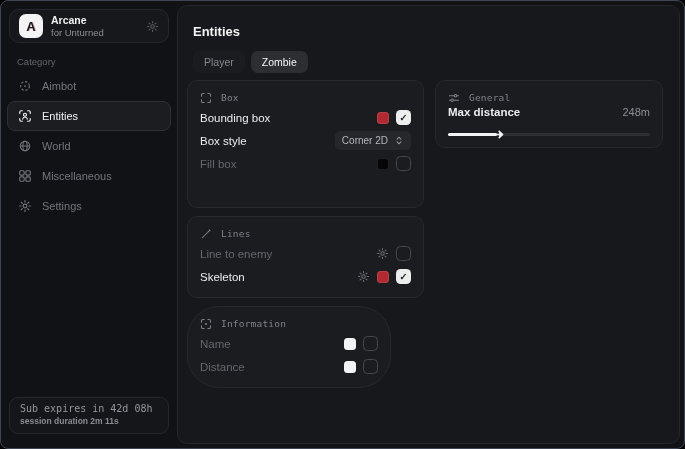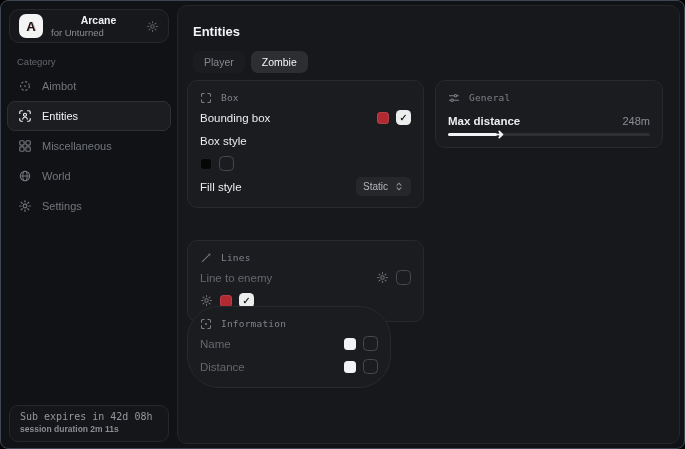--- a/index.html
+++ b/index.html
@@ -4,60 +4,60 @@
 <style>
   html,body{margin:0;padding:0;background:#000;}
   body{font-family:"Liberation Sans",sans-serif;-webkit-font-smoothing:antialiased;}
   .window{position:relative;width:683px;height:447px;background:#111216;border:1px solid #3e4654;border-radius:8px;overflow:hidden;}
 
   
   .sidebar{position:absolute;left:0;top:0;bottom:0;width:176px;}
   .app-card{position:absolute;left:8px;top:8px;width:160px;height:34px;border:1px solid #26282c;border-radius:10px;background:#17181b;display:flex;align-items:center;padding:0 9px;box-sizing:border-box;}
   .logo{width:24px;height:24px;border-radius:7px;background:#f4f4f5;color:#15161a;display:flex;align-items:center;justify-content:center;font-weight:bold;font-size:13px;text-shadow:1px 0 0 rgba(178,42,49,.35);}
   .app-meta{margin-left:8px;flex:1;min-width:0;}
-  .app-title{font-size:10.5px;font-weight:bold;color:#f0f1f2;line-height:1.2;text-align:center;}
+  .app-title{font-size:10.5px;font-weight:bold;color:#f0f1f2;line-height:1.2;}
   .app-sub{font-size:9.5px;color:#8b8e93;line-height:1.2;}
   .app-gear{color:#5c5f64;display:flex;}
   .category{position:absolute;left:16px;top:55px;font-size:9.5px;color:#63666b;}
   .nav{position:absolute;left:6px;right:6px;top:70px;}
   .nav-item{height:28px;display:flex;align-items:center;gap:10px;padding:0 10px;border-radius:8px;border:1px solid transparent;color:#73767b;font-size:11px;cursor:pointer;}
   .nav-item.active{background:#1c1d21;border-color:#2e3035;color:#f2f3f4;}
   .nav-icon{width:14px;height:14px;flex:0 0 auto;display:flex;}
-  .sub-card{position:absolute;left:8px;right:8px;bottom:6px;height:37px;border:1px solid #26282c;border-radius:9px;background:#15161a;padding:5px 10px;box-sizing:border-box;}
+  .sub-card{position:absolute;left:8px;right:8px;bottom:14px;height:37px;border:1px solid #26282c;border-radius:9px;background:#15161a;padding:5px 10px;box-sizing:border-box;}
   .sub-line1{font-family:"DejaVu Sans Mono",monospace;font-size:10px;color:#94979b;white-space:nowrap;}
   .sub-line2{font-size:8.5px;font-weight:bold;color:#898c91;margin-top:2px;white-space:nowrap;}
 
   
   .main{position:absolute;left:176px;top:4px;right:4px;bottom:4px;border:1px solid #24262a;border-radius:10px;background:#17181b;}
   .main-title{position:absolute;left:15px;top:18px;font-size:13px;font-weight:bold;color:#f2f3f4;}
   .tabs{position:absolute;left:15px;top:45px;display:flex;gap:6px;align-items:center;}
   .tab{height:22px;display:flex;align-items:center;padding:0 11px;border-radius:7px;font-size:10.5px;color:#85888d;background:#1b1c20;cursor:pointer;}
   .tab.active{background:#2d2e32;color:#f4f5f6;font-weight:normal;}
 
   .card{position:absolute;background:#1b1c20;border:1px solid #27292d;border-radius:10px;box-sizing:border-box;padding:8px 12px;}
   .card-box{left:9px;top:74px;width:237px;height:128px;}
-  .card-lines{left:9px;top:210px;width:237px;height:82px;margin-top:24px;}
+  .card-lines{left:9px;top:210px;width:237px;height:82px;}
   .card-info{left:9px;top:300px;width:204px;height:82px;border-radius:32px;}
   .card-general{left:257px;top:74px;width:228px;height:68px;}
   .card-header{display:flex;align-items:center;gap:9px;color:#7f8287;font-family:"DejaVu Sans Mono",monospace;font-size:9.5px;height:17px;letter-spacing:.2px;}
   .card-header .hicon{width:12px;height:12px;display:flex;}
 
   .row{display:flex;align-items:center;height:23px;}
   .row-label{font-size:11.5px;color:#ecedef;flex:1;}
   .row-label.dim{color:#64676c;}
   .controls{display:flex;align-items:center;gap:7px;}
   .swatch{width:12px;height:12px;border-radius:3.5px;box-shadow:inset 0 0 0 1px rgba(255,255,255,.10);}
   .checkbox{width:15px;height:15px;border-radius:4.5px;box-sizing:border-box;display:flex;align-items:center;justify-content:center;cursor:pointer;}
   .checkbox.checked{background:#eceded;color:#1a1b1e;font-size:9.5px;font-weight:bold;}
   .checkbox.unchecked{border:1.5px solid #46484d;}
   .dropdown{height:19px;display:flex;align-items:center;gap:6px;padding:0 7px;border-radius:5px;background:#26272b;color:#b3b6ba;font-size:10px;cursor:pointer;}
   .dropdown .dicon{display:flex;color:#8d9095;}
   .gear-sm{width:13px;height:13px;color:#6e7176;display:flex;cursor:pointer;}
 
-  .gen-row{display:flex;align-items:flex-end;height:21px;}
+  .gen-row{display:flex;align-items:flex-start;height:21px;}
   .gen-label{font-size:11.5px;color:#ecedef;flex:1;font-weight:bold;}
   .gen-value{font-size:11px;color:#8b8e93;}
   .slider{position:relative;height:12px;margin-top:1px;cursor:pointer;}
   .slider-track{position:absolute;left:0;right:0;top:5px;height:3px;background:#2d2f33;border-radius:2px;}
   .slider-fill{position:absolute;left:0;top:5px;height:3px;background:#f2f3f4;border-radius:2px;}
   .slider-thumb{position:absolute;right:-9px;top:-4px;display:flex;}
   svg{display:block;}
 </style>
 </head>
 <body>
@@ -97,41 +97,41 @@
           <svg width="14" height="14" viewBox="0 0 16 16" fill="none" stroke="currentColor" stroke-width="1.3" stroke-linecap="round">
             <path d="M2 5V3.6A1.6 1.6 0 0 1 3.6 2H5M11 2h1.4A1.6 1.6 0 0 1 14 3.6V5M14 11v1.4A1.6 1.6 0 0 1 12.4 14H11M5 14H3.6A1.6 1.6 0 0 1 2 12.4V11"></path>
             <circle cx="8" cy="6.6" r="1.7"></circle>
             <path d="M5.3 11.5c.4-1.6 1.5-2.4 2.7-2.4s2.3.8 2.7 2.4"></path>
           </svg>
         </span>
         <span>Entities</span>
       </div>
       <div class="nav-item">
         <span class="nav-icon">
+          <svg width="14" height="14" viewBox="0 0 16 16" fill="none" stroke="currentColor" stroke-width="1.2">
+            <circle cx="8" cy="8" r="5.4"></circle>
+              <ellipse cx="8" cy="8" rx="2.5" ry="5.4"></ellipse>
+              <path d="M2.6 8h10.8"></path>
+          </svg>
+        </span>
+        <span>World</span>
+      </div>
+      <div class="nav-item">
+        <span class="nav-icon">
           <svg width="14" height="14" viewBox="0 0 16 16" fill="none" stroke="currentColor" stroke-width="1.3">
             <rect x="2" y="2" width="5" height="5" rx="1.2"></rect>
               <rect x="9" y="2" width="5" height="5" rx="1.2"></rect>
             <rect x="2" y="9" width="5" height="5" rx="1.2"></rect>
               <rect x="9" y="9" width="5" height="5" rx="1.2"></rect>
           </svg>
         </span>
         <span>Miscellaneous</span>
       </div>
       <div class="nav-item">
         <span class="nav-icon">
-          <svg width="14" height="14" viewBox="0 0 16 16" fill="none" stroke="currentColor" stroke-width="1.2">
-            <circle cx="8" cy="8" r="5.4"></circle>
-              <ellipse cx="8" cy="8" rx="2.5" ry="5.4"></ellipse>
-              <path d="M2.6 8h10.8"></path>
-          </svg>
-        </span>
-        <span>World</span>
-      </div>
-      <div class="nav-item">
-        <span class="nav-icon">
           <svg width="14" height="14" viewBox="0 0 16 16" fill="none" stroke="currentColor" stroke-width="1.3" stroke-linecap="round">
             <circle cx="8" cy="8" r="2.1"></circle>
             <path d="M8 1.8V3.5M8 12.5v1.7M1.8 8h1.7M12.5 8h1.7M3.7 3.7l1.2 1.2M11.1 11.1l1.2 1.2M12.3 3.7l-1.2 1.2M4.9 11.1l-1.2 1.2"></path>
           </svg>
         </span>
         <span>Settings</span>
       </div>
     </div>
 
     <div class="sub-card">
@@ -164,42 +164,40 @@
         <span class="controls">
           <span class="swatch" style="background-color: rgb(178, 42, 49);"></span>
           <span class="checkbox checked">
               <span>✓</span>
             </span>
         </span>
       </div>
 
       <div class="row">
         <span class="row-label">Box style</span>
-      </div>
-
-      <div class="row">
-        <span class="controls">
-          <span class="swatch" style="background-color: rgb(6, 6, 7);"></span>
-          <span class="checkbox unchecked"></span>
-        </span>
-      </div>
-
-      <div class="row">
-        <span class="row-label">Fill style</span>
         <span class="controls">
           <span class="dropdown">
-            <span>Static</span>
+            <span>Corner 2D</span>
             <span class="dicon">
               <svg width="10" height="11" viewBox="0 0 14 16" fill="none" stroke="currentColor" stroke-width="1.5" stroke-linecap="round" stroke-linejoin="round">
                 <path d="M4 6.2 7 3.2l3 3M4 9.8l3 3 3-3"></path>
               </svg>
             </span>
           </span>
         </span>
       </div>
+
+      <div class="row">
+        <span class="row-label dim">Fill box</span>
+        <span class="controls">
+          <span class="swatch" style="background-color: rgb(6, 6, 7);"></span>
+          <span class="checkbox unchecked"></span>
+        </span>
+      </div>
+
     </div>
 
     <div class="card card-lines">
       <div class="card-header">
         <span class="hicon">
           <svg width="12" height="12" viewBox="0 0 16 16" fill="none" stroke="currentColor" stroke-width="1.4" stroke-linecap="round">
             <path d="M3 13 13 3"></path>
               <path d="M12 2.6l1.4 1.4"></path>
           </svg>
         </span>
@@ -213,20 +211,21 @@
             <svg width="13" height="13" viewBox="0 0 16 16" fill="none" stroke="currentColor" stroke-width="1.3" stroke-linecap="round">
               <circle cx="8" cy="8" r="2.1"></circle>
               <path d="M8 1.8V3.5M8 12.5v1.7M1.8 8h1.7M12.5 8h1.7M3.7 3.7l1.2 1.2M11.1 11.1l1.2 1.2M12.3 3.7l-1.2 1.2M4.9 11.1l-1.2 1.2"></path>
             </svg>
           </span>
           <span class="checkbox unchecked"></span>
         </span>
       </div>
 
       <div class="row">
+        <span class="row-label">Skeleton</span>
         <span class="controls">
           <span class="gear-sm">
             <svg width="13" height="13" viewBox="0 0 16 16" fill="none" stroke="currentColor" stroke-width="1.3" stroke-linecap="round">
               <circle cx="8" cy="8" r="2.1"></circle>
               <path d="M8 1.8V3.5M8 12.5v1.7M1.8 8h1.7M12.5 8h1.7M3.7 3.7l1.2 1.2M11.1 11.1l1.2 1.2M12.3 3.7l-1.2 1.2M4.9 11.1l-1.2 1.2"></path>
             </svg>
           </span>
           <span class="swatch" style="background-color: rgb(178, 42, 49);"></span>
           <span class="checkbox checked">
               <span>✓</span>

